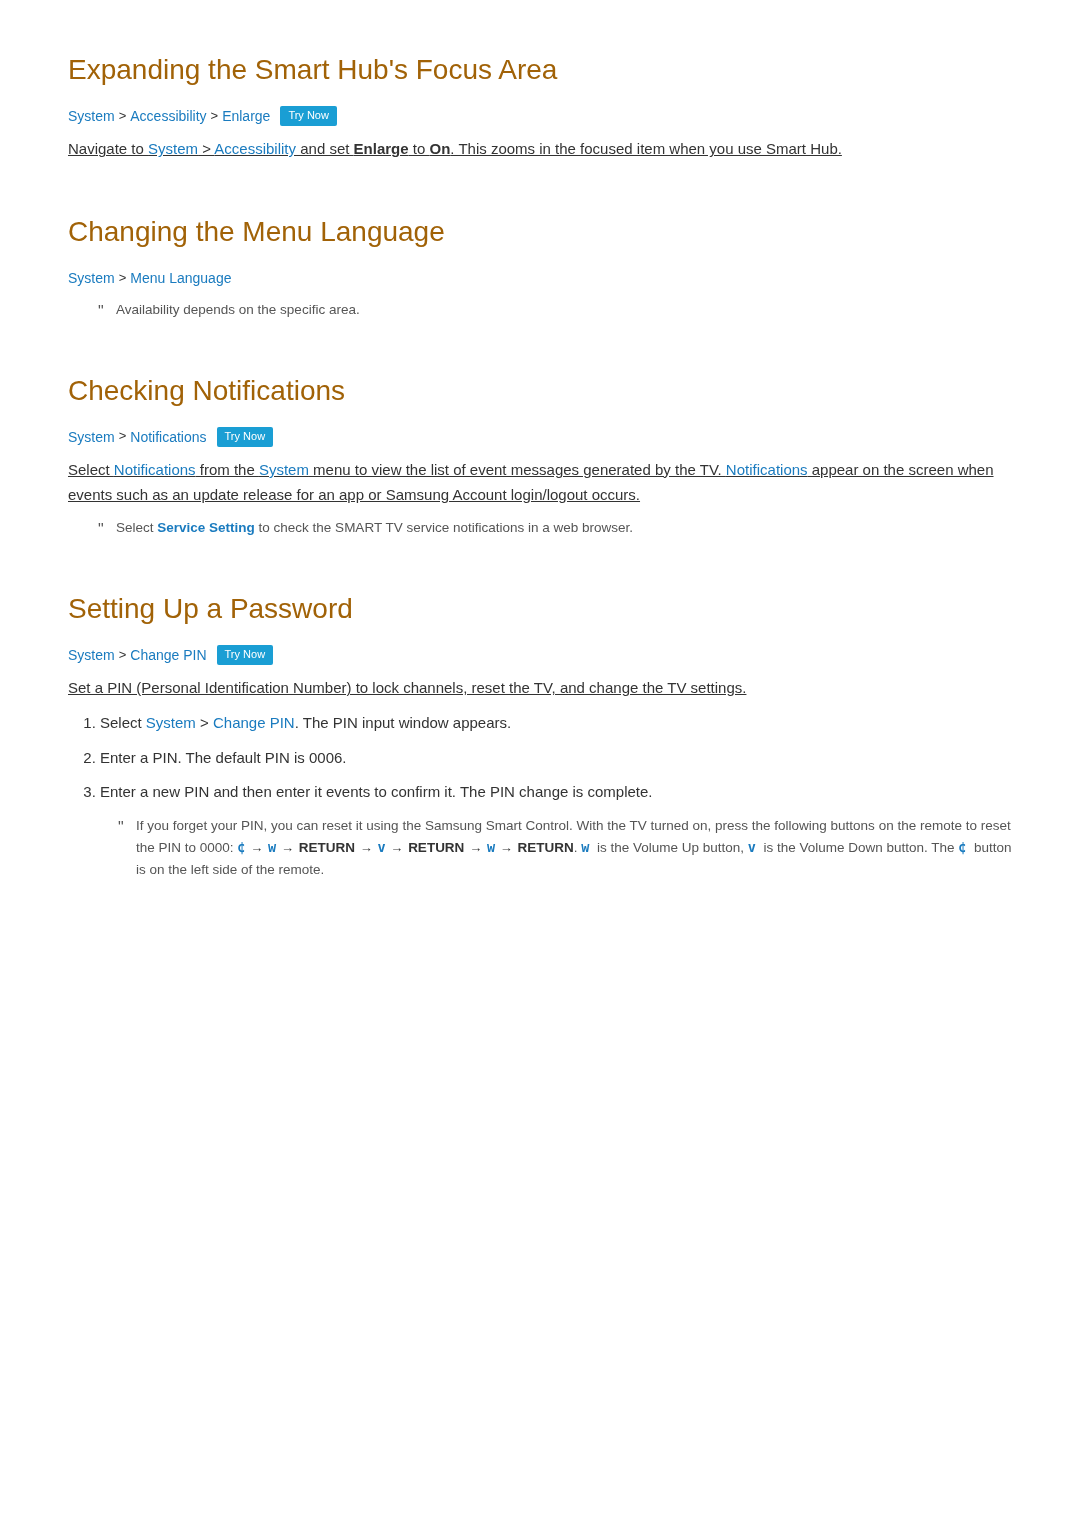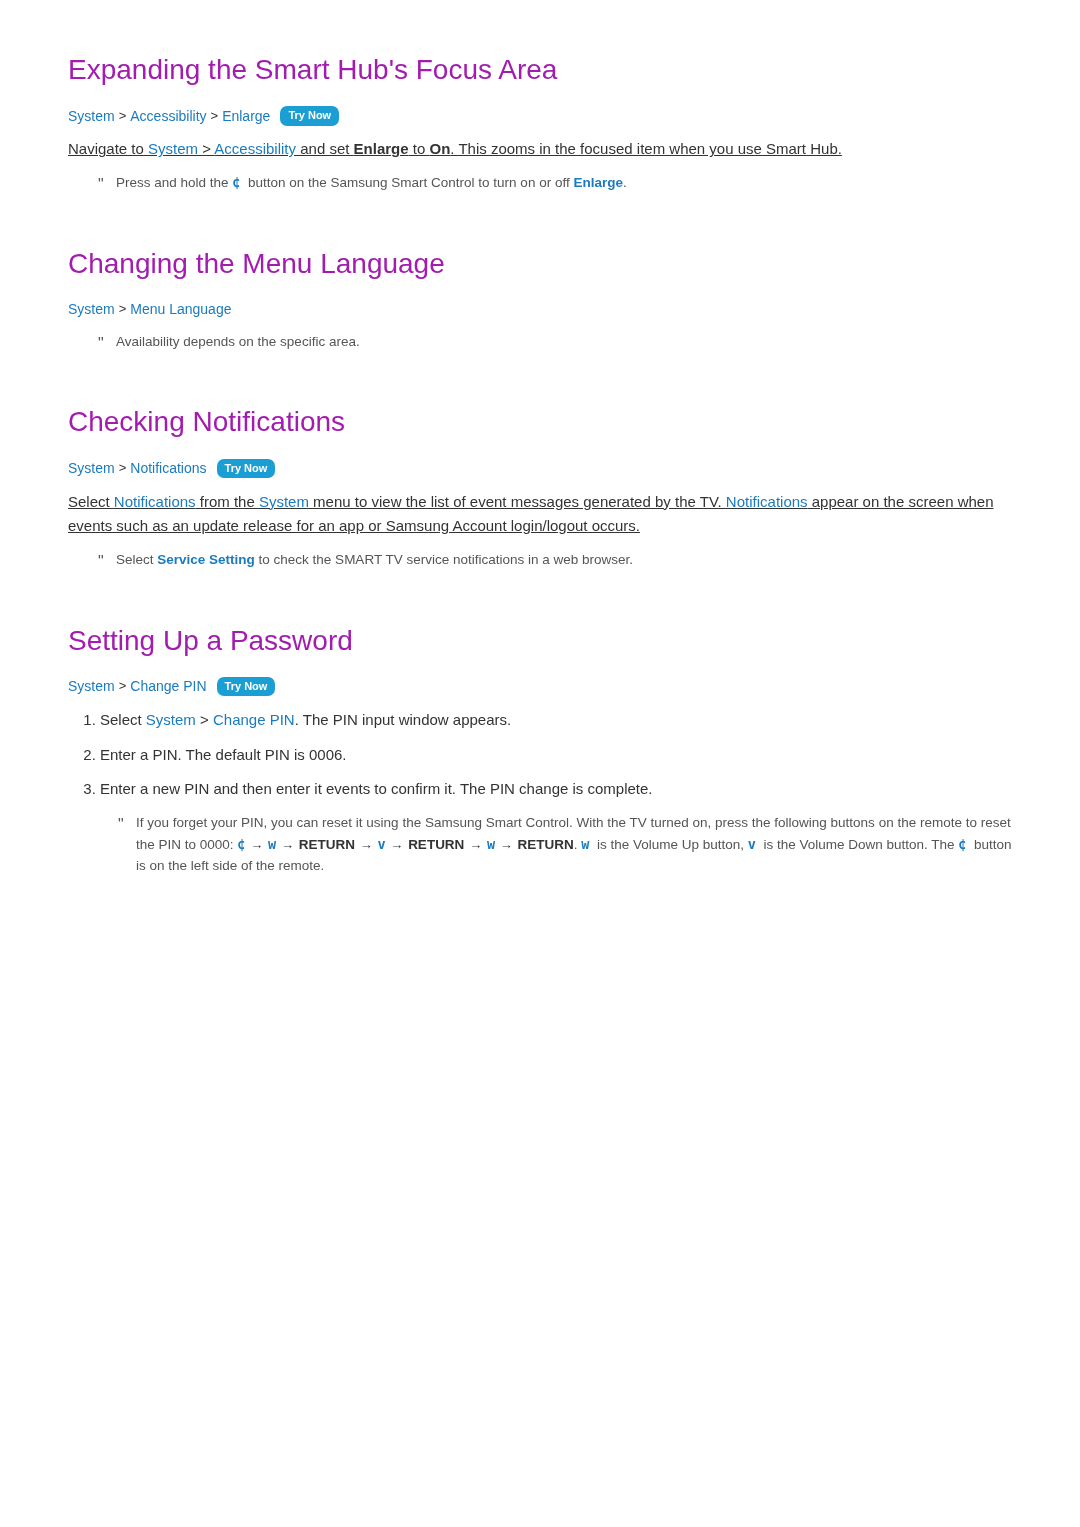--- a/index.html
+++ b/index.html
@@ -12,21 +12,21 @@
       min-height: 1527px;
       padding: 40px 68px 60px 68px;
       line-height: 1.6;
     }
     .section {
       margin-bottom: 48px;
     }
     .section-title {
       font-size: 28px;
       font-weight: 400;
-      color: #a21caf;
+      color: #a16207;
       margin-bottom: 12px;
       margin-top: 8px;
     }
     .breadcrumb {
       font-size: 14px;
       color: #1a7bbf;
       margin-bottom: 10px;
       display: flex;
       align-items: center;
       gap: 4px;
@@ -35,24 +35,24 @@
     .breadcrumb .chevron {
       color: #333;
       font-size: 13px;
     }
     .try-now-badge {
       display: inline-block;
       background: #1a9ed4;
       color: #ffffff;
       font-size: 11px;
       padding: 1px 8px;
-      border-radius: 7px;
+      border-radius: 2px;
       margin-left: 6px;
       vertical-align: middle;
-      font-weight: 700;
+      font-weight: 400;
     }
     .body-text {
       font-size: 15px;
       color: #333;
       margin-bottom: 10px;
       line-height: 1.65;
       text-decoration: underline;
     }
     .highlight {
       color: #1a7bbf;
@@ -127,23 +127,20 @@
     <span style="color:#1a7bbf;">System</span>
     <span class="chevron">&gt;</span>
     <span style="color:#1a7bbf;">Accessibility</span>
     <span class="chevron">&gt;</span>
     <span style="color:#1a7bbf;">Enlarge</span>
     <span class="try-now-badge">Try Now</span>
   </div>
   <p class="body-text">
     Navigate to <span class="highlight">System</span> &gt; <span class="highlight">Accessibility</span> and set <span class="bold-dark">Enlarge</span> to <span class="bold-dark">On</span>. This zooms in the focused item when you use Smart Hub.
   </p>
-  <div class="note">
-    Press and hold the <span class="mono">¢</span>&nbsp; button on the Samsung Smart Control to turn on or off <span class="bold-highlight">Enlarge</span>.
-  </div>
 </div>
 
 <div class="section">
   <h2 class="section-title">Changing the Menu Language</h2>
   <div class="breadcrumb">
     <span style="color:#1a7bbf;">System</span>
     <span class="chevron">&gt;</span>
     <span style="color:#1a7bbf;">Menu Language</span>
   </div>
   <div class="note">
@@ -168,20 +165,23 @@
 </div>
 
 <div class="section">
   <h2 class="section-title">Setting Up a Password</h2>
   <div class="breadcrumb">
     <span style="color:#1a7bbf;">System</span>
     <span class="chevron">&gt;</span>
     <span style="color:#1a7bbf;">Change PIN</span>
     <span class="try-now-badge">Try Now</span>
   </div>
+  <p class="body-text">
+    Set a PIN (Personal Identification Number) to lock channels, reset the TV, and change the TV settings.
+  </p>
   <ol class="ordered-list">
     <li>
       Select <span class="highlight">System</span> &gt; <span class="highlight">Change PIN</span>. The PIN input window appears.
     </li>
     <li>
       Enter a PIN. The default PIN is 0006.
     </li>
     <li>
       Enter a new PIN and then enter it events to confirm it. The PIN change is complete.
     </li>

